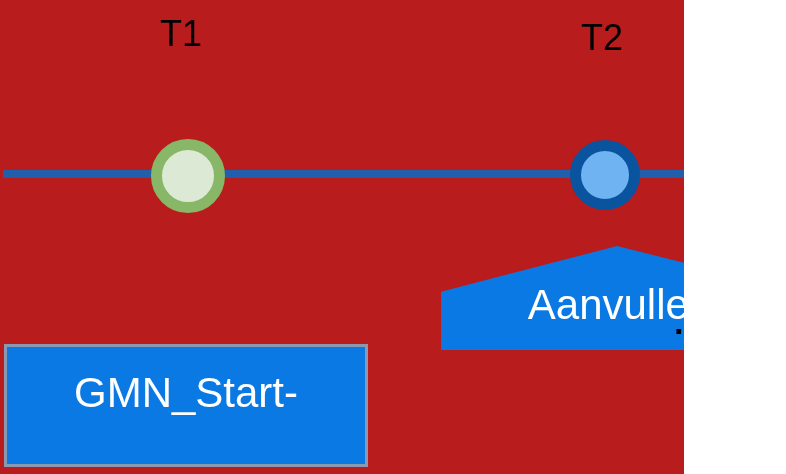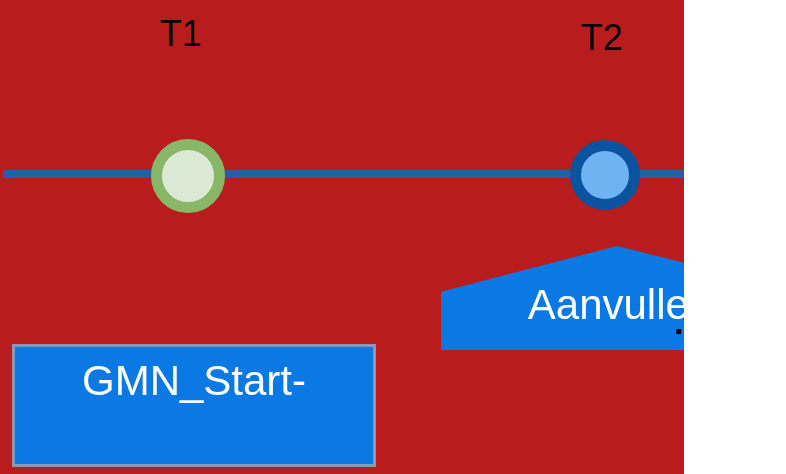--- a/index.html
+++ b/index.html
@@ -100,23 +100,23 @@
     position: absolute;
     box-sizing: border-box;
     background: var(--callout-blue, #0a79e4);
     border: 3px solid var(--box-border, #8a98b0);
     text-align: center;
     color: var(--callout-text, #fff);
     font-size: 42px;
     line-height: 50px;
   }
   .box.left {
-    left: 12px; top: 344px;
+    left: 4px; top: 344px;
     width: 364px; height: 123px;
-    padding-top: 9px;
+    padding-top: 21px;
   }
   .box.right {
     left: 423px; top: 350px;
     width: 361px; height: 124px;
     padding-top: 10px;
   }
   .box-line { white-space: nowrap; }
 </style>
 </head>
 <body>

